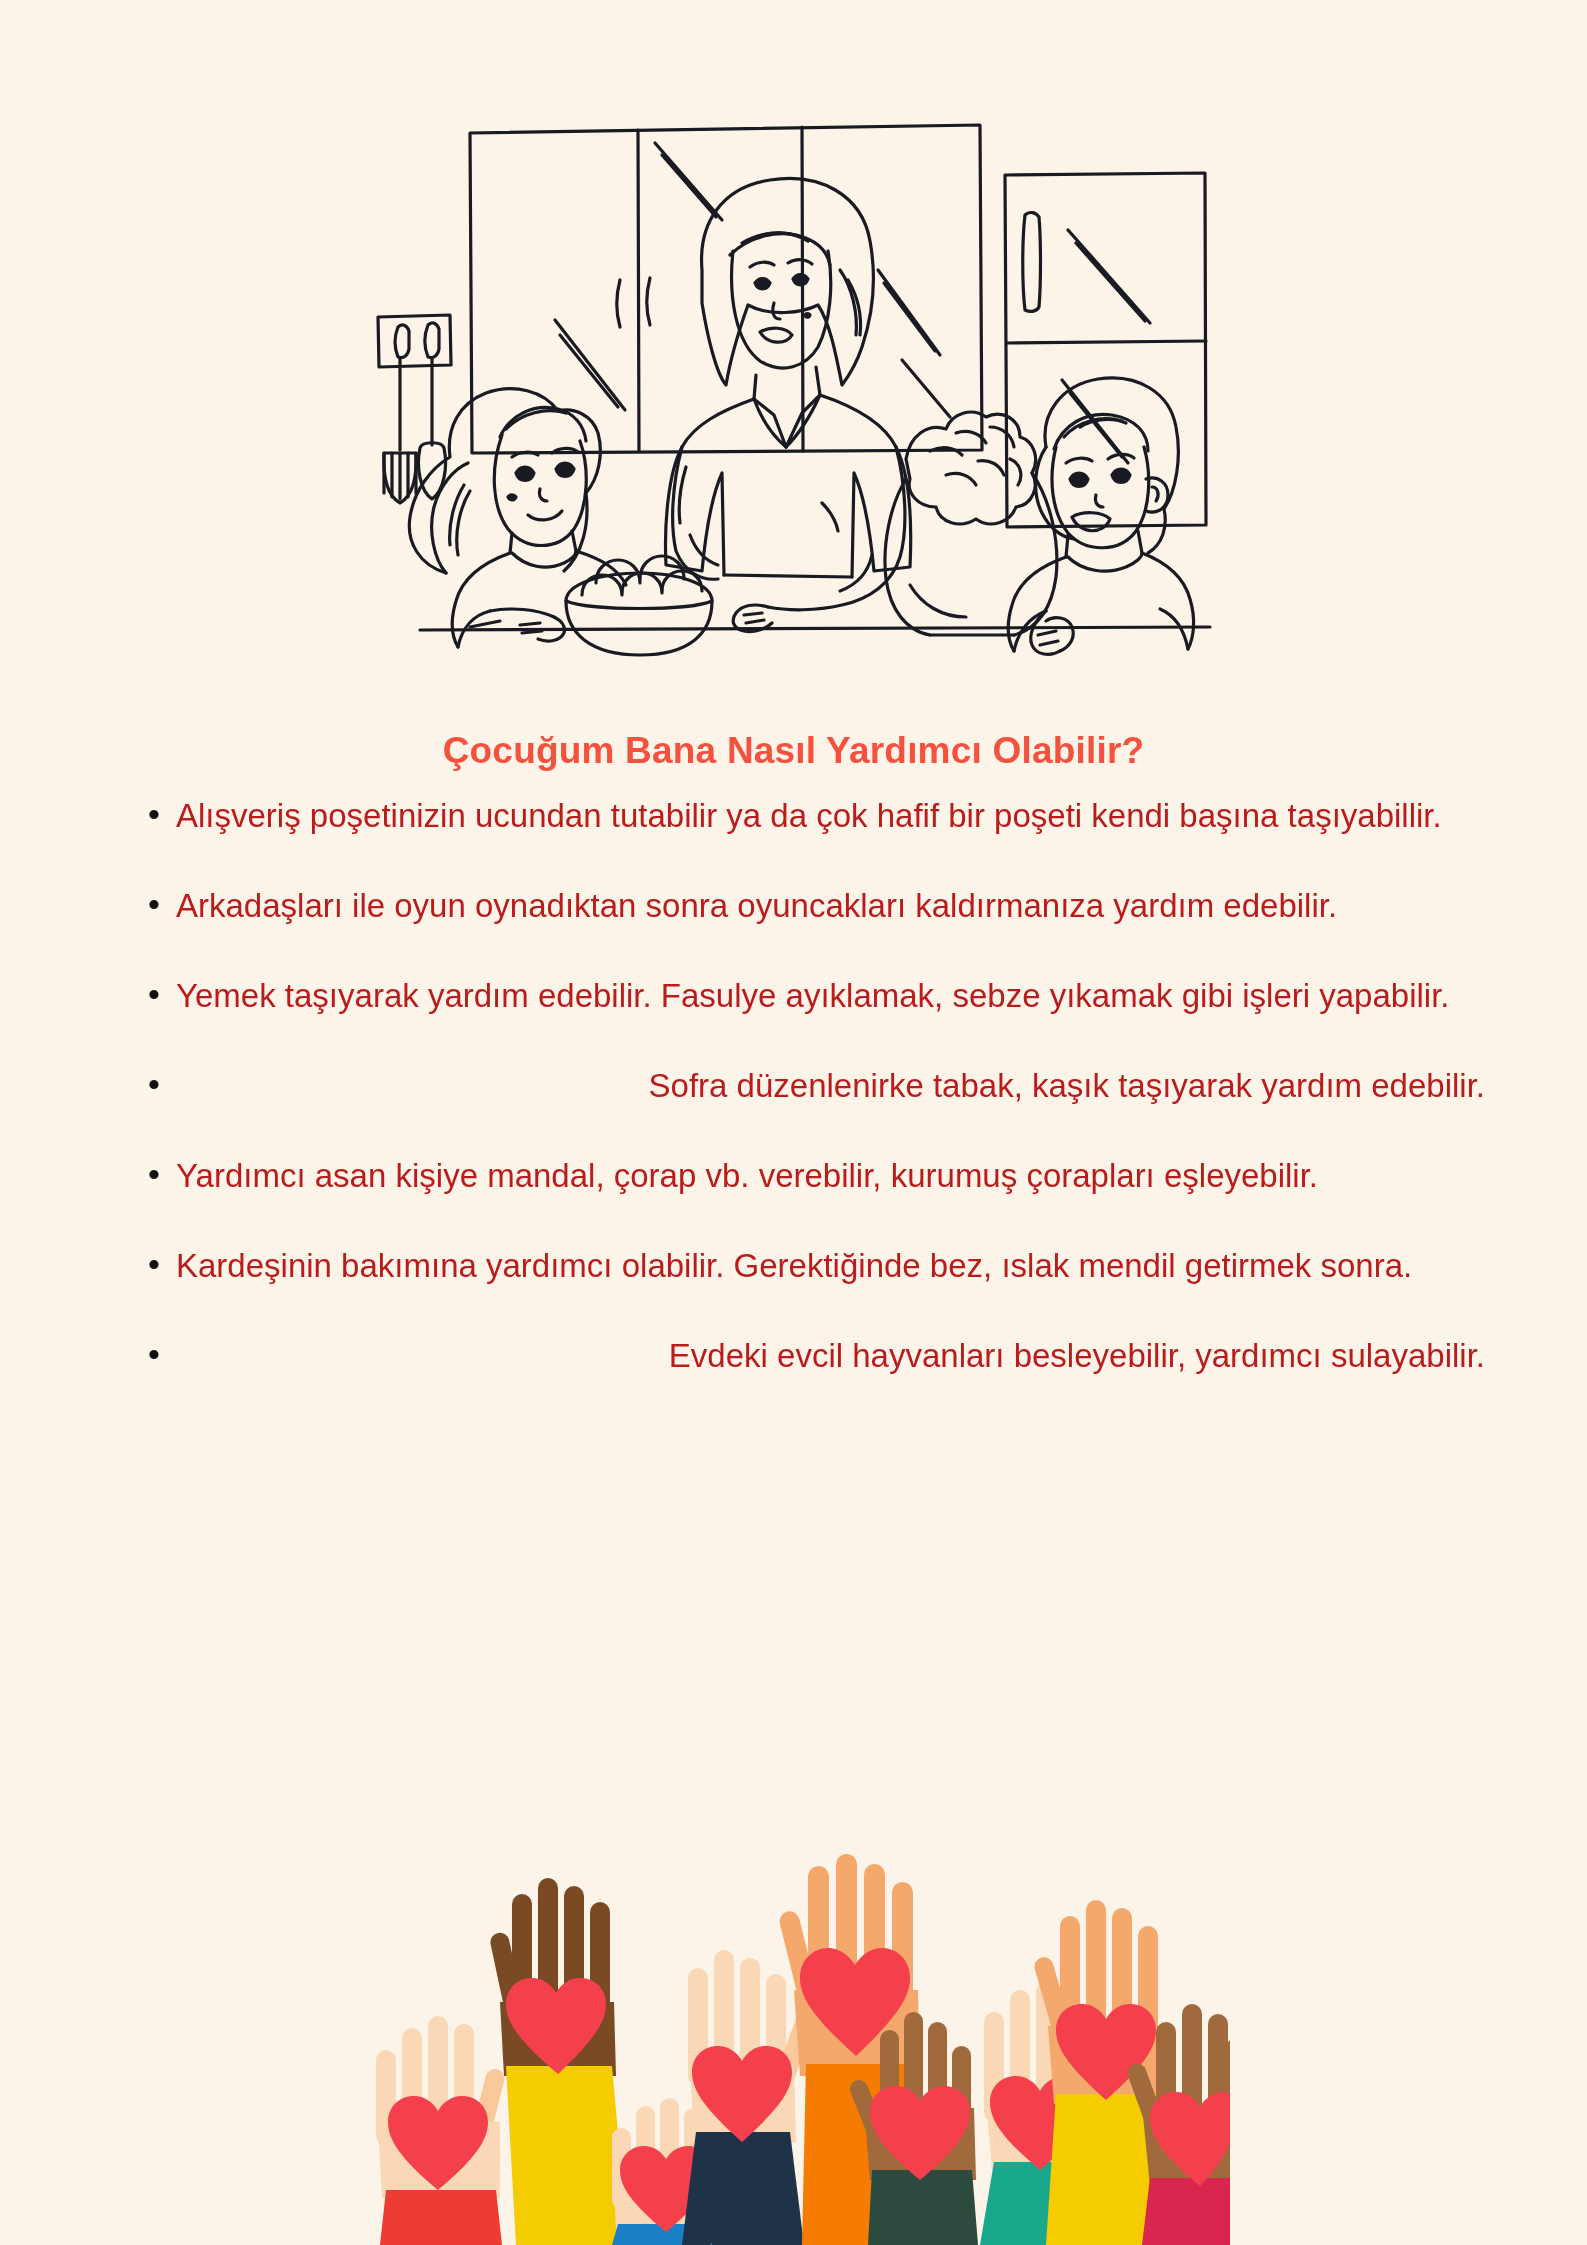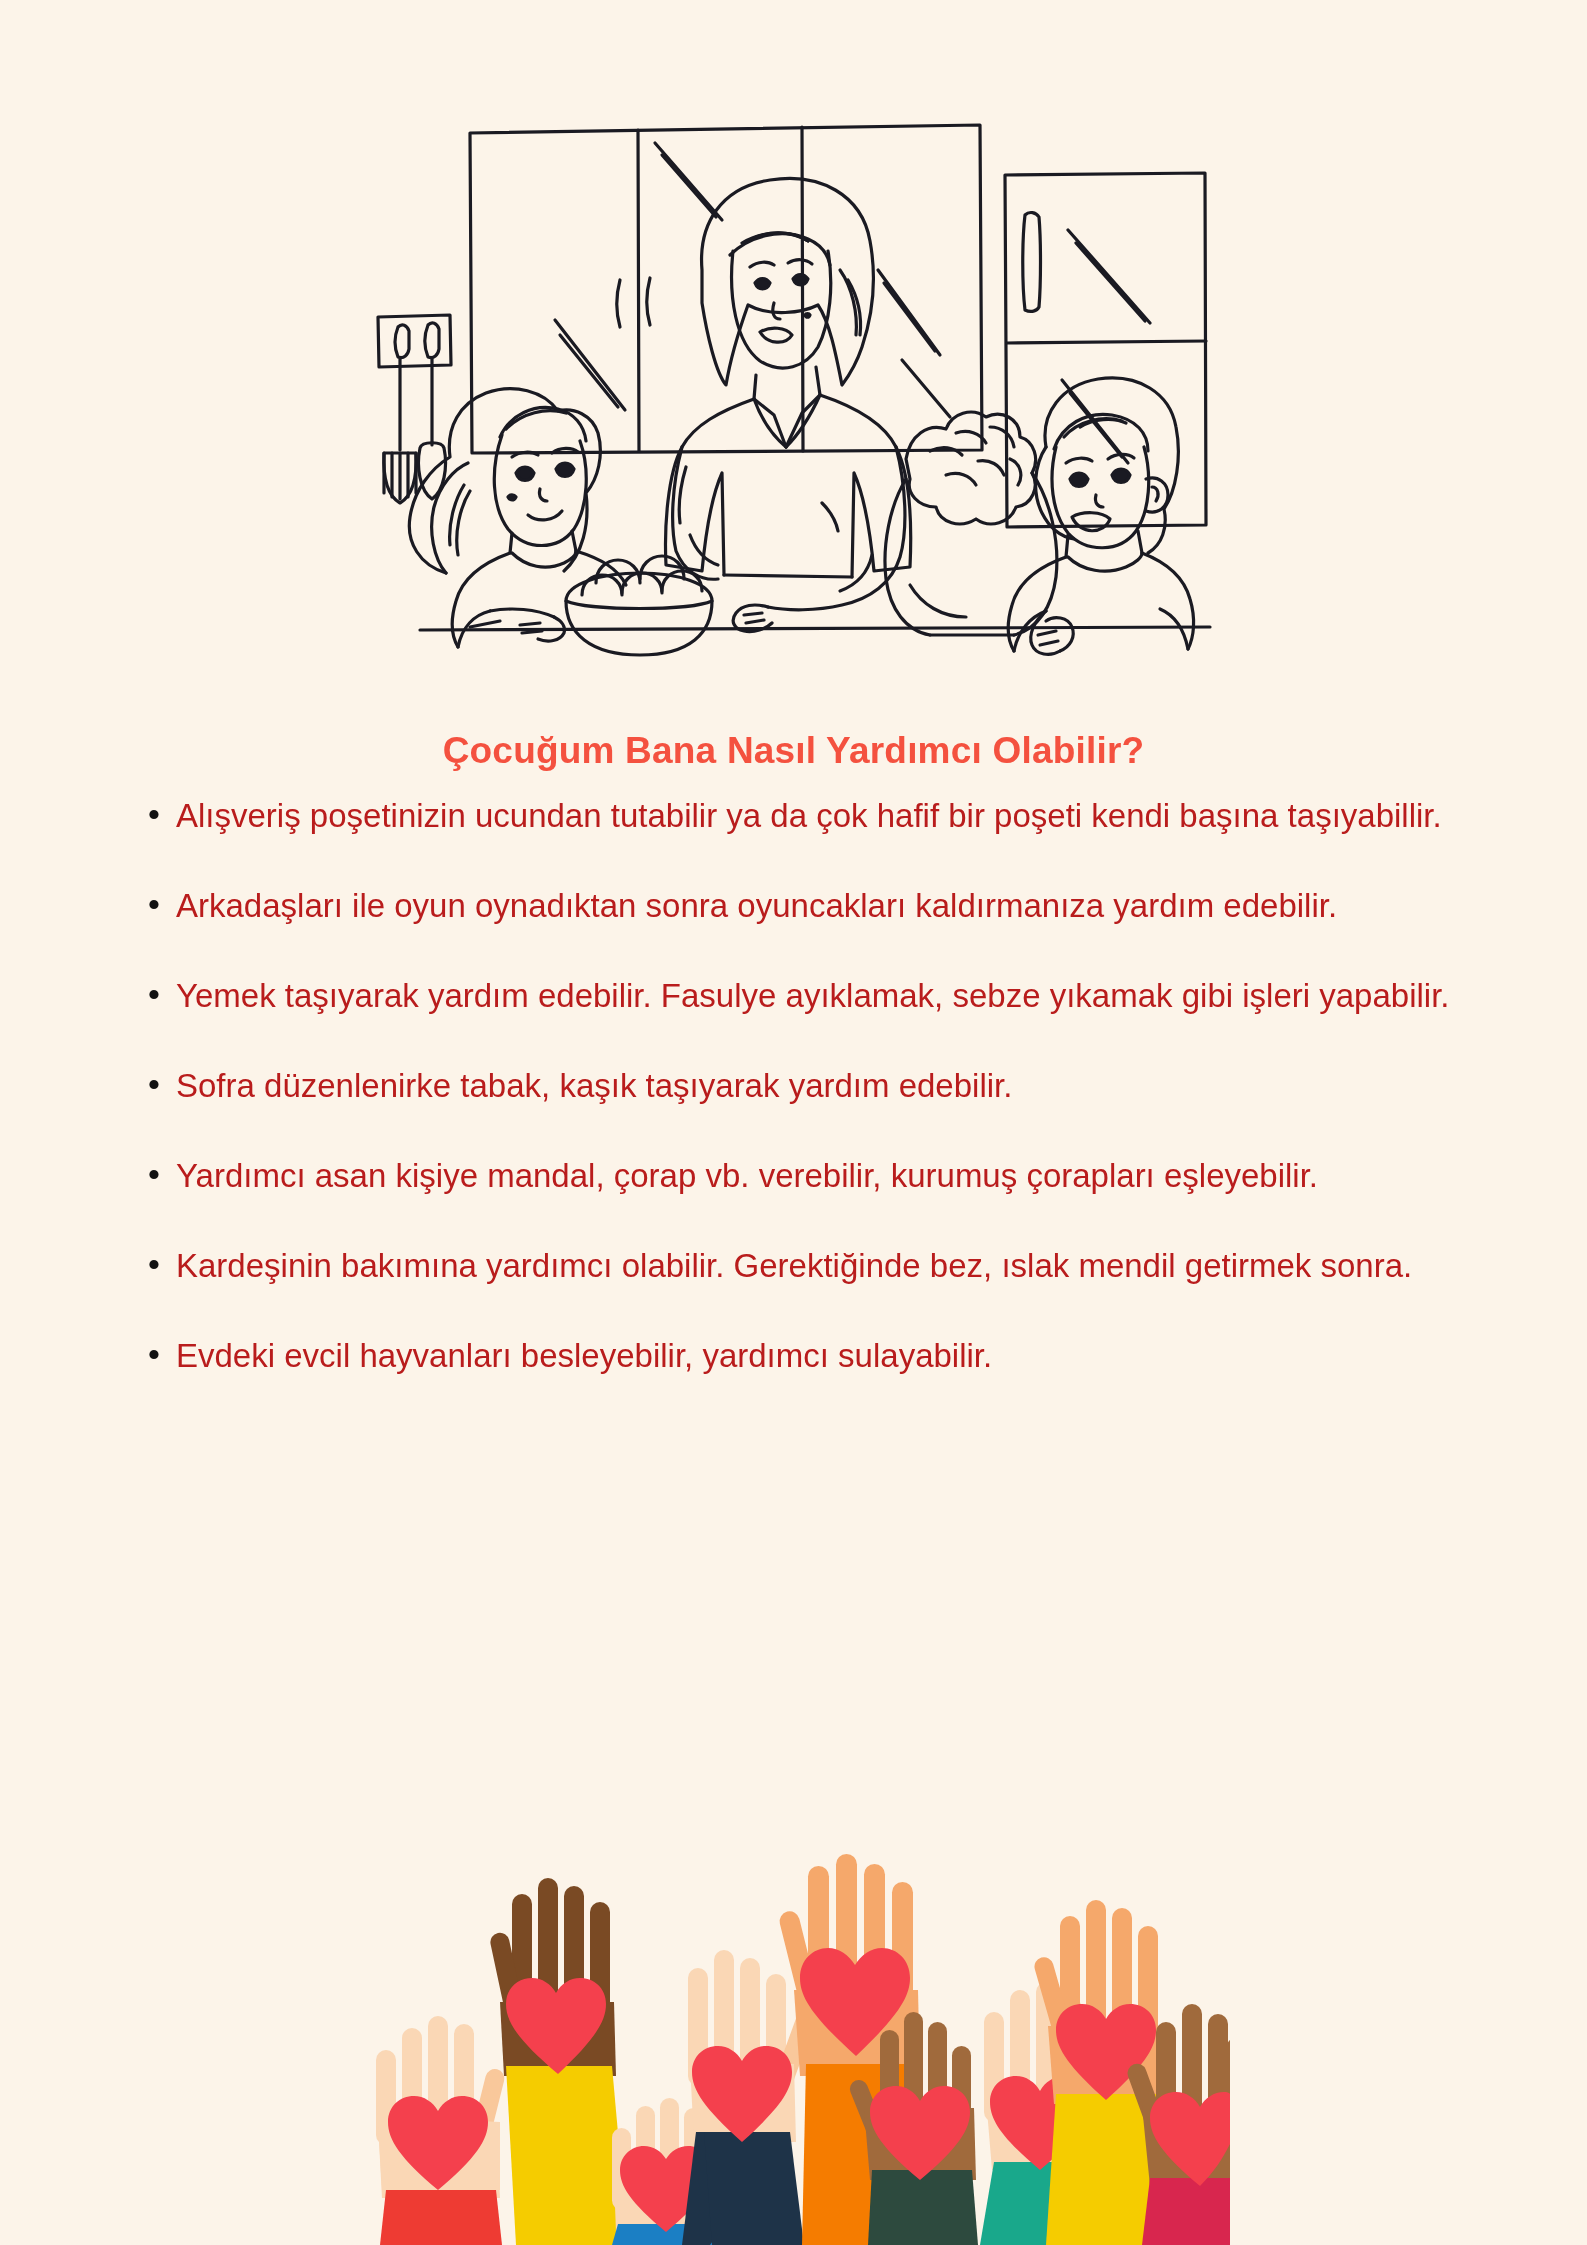--- a/index.html
+++ b/index.html
@@ -71,21 +71,21 @@
   }
   .bullet-text {
     flex: 1 1 auto;
     font-size: 33px;
     line-height: 52px;
     color: #b91c1c;
     text-align: justify;
     text-justify: inter-word;
     font-family: "Liberation Sans", sans-serif;
   }
-  .bullet-text.no-justify { text-align: left; }
+  .bullet-text.no-justify { text-align: right; }
 
   
   .hands-illustration {
     position: absolute;
     left: 360px;
     top: 1850px;
     width: 870px;
     height: 395px;
     overflow: hidden;
   }

